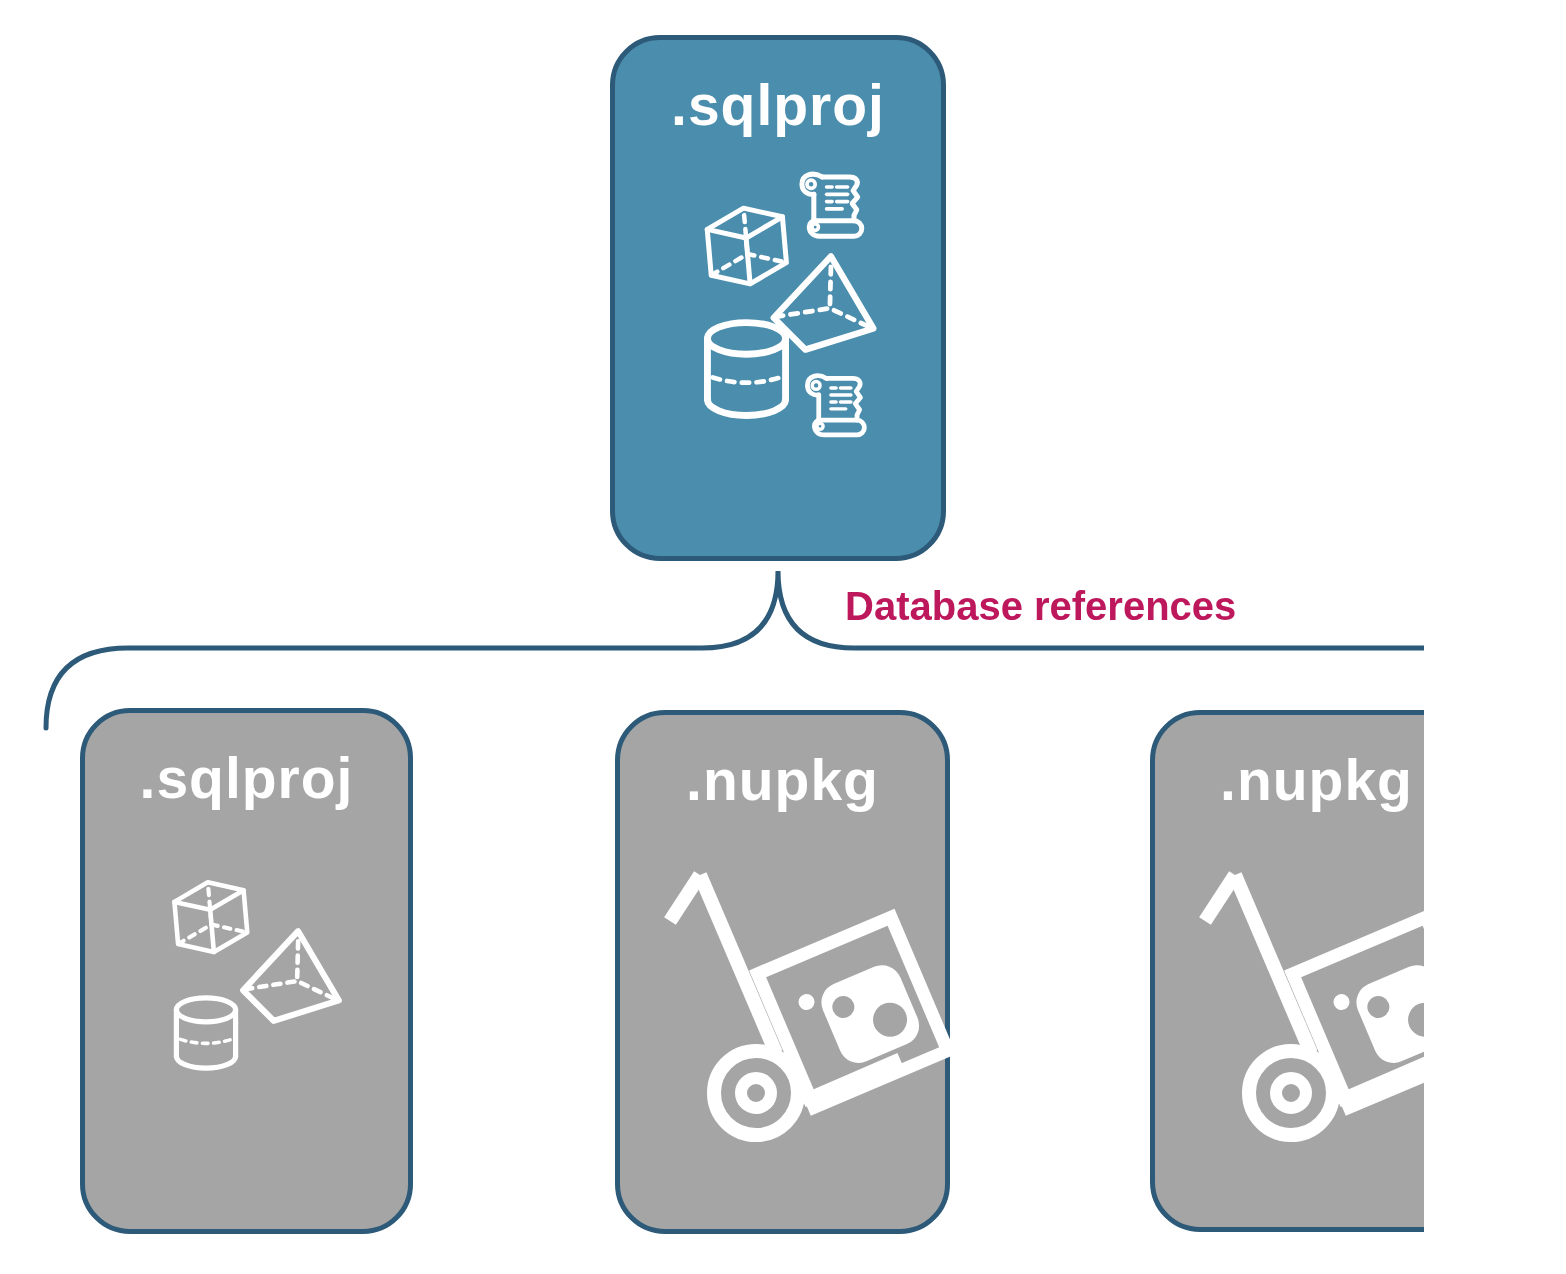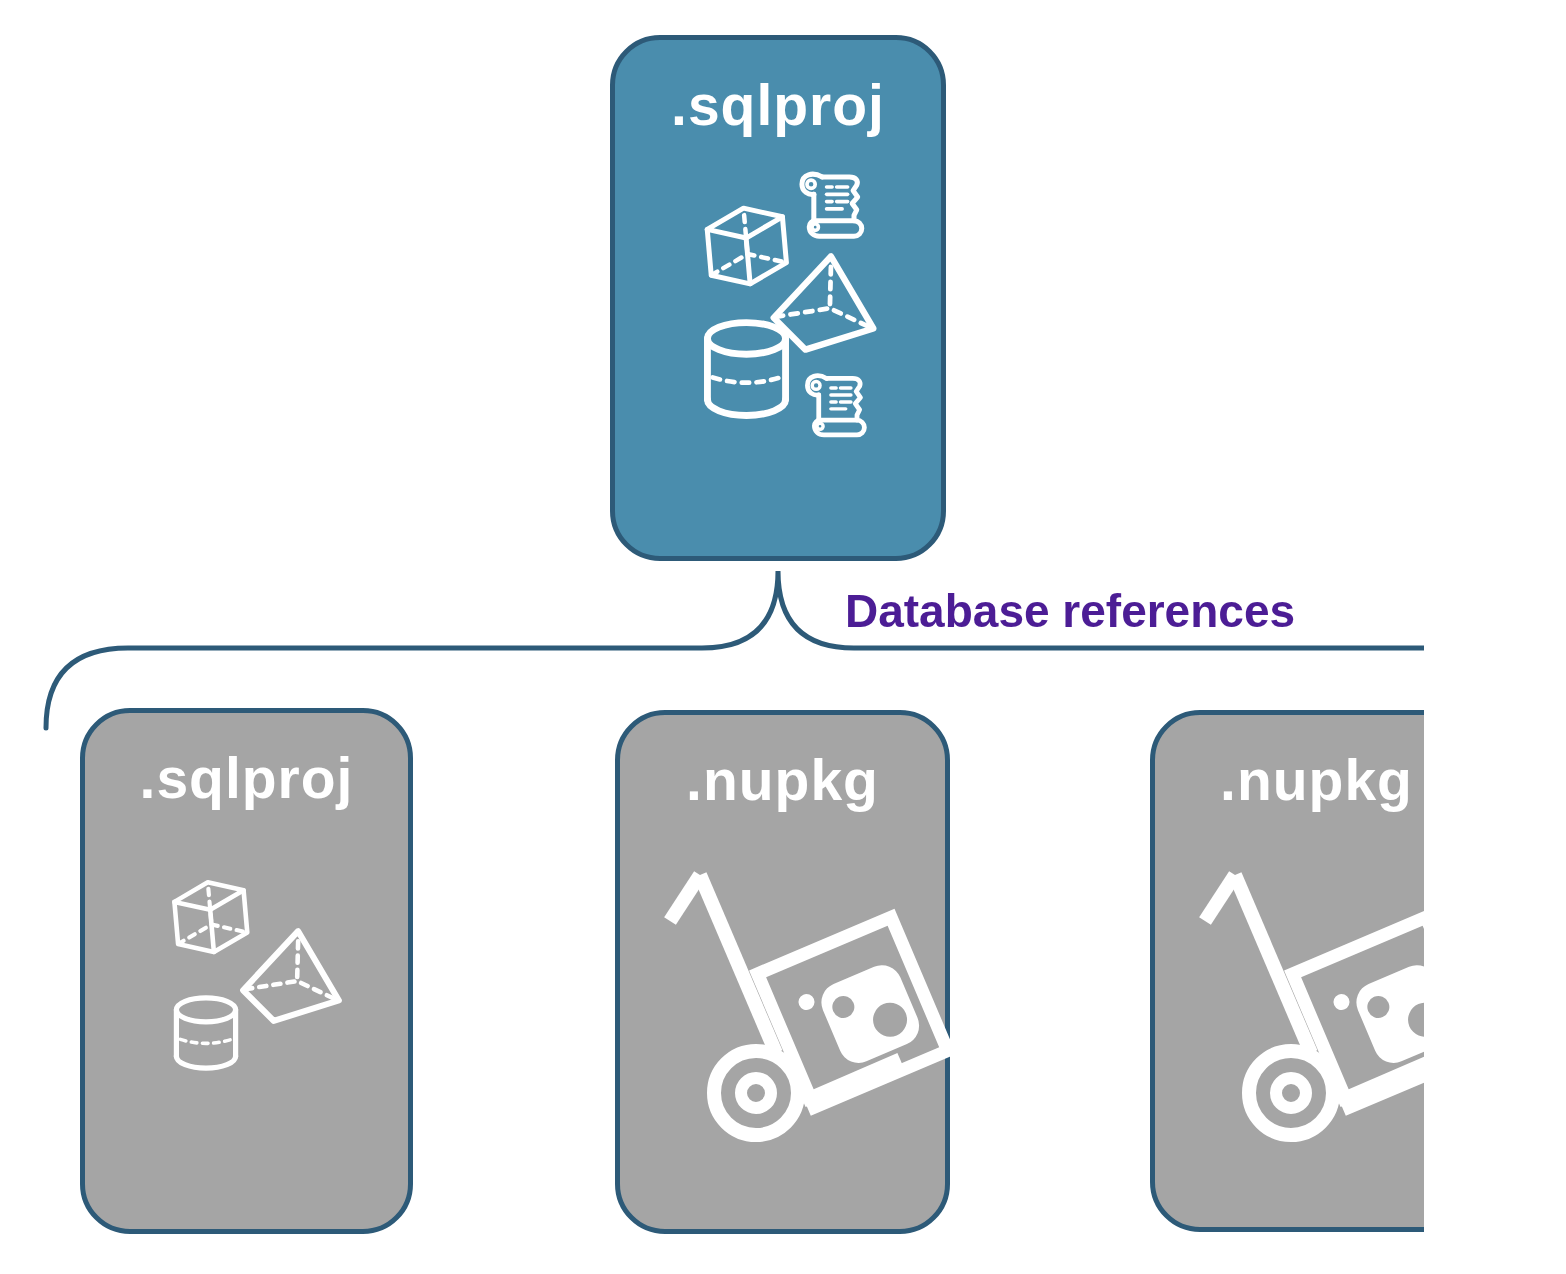--- a/index.html
+++ b/index.html
@@ -19,21 +19,21 @@
   .box-c3   { left:1150px;top:710px; width:333px; height:522px; background:#A5A5A5; }
   .box-title {
     position:absolute; left:0; top:32px; width:100%;
     text-align:center; font-size:57px; font-weight:bold; color:#ffffff;
     letter-spacing:1px;
   }
   .icon { position:absolute; display:block; }
   .brace { position:absolute; left:0; top:0; width:1566px; height:1274px; pointer-events:none; }
   .connector-label {
     position:absolute; left:845px; top:584px;
-    font-size:46px; font-weight:bold; color:#4c1d95; white-space:nowrap;
+    font-size:40px; font-weight:bold; color:#be185d; white-space:nowrap;
   }
   .defs-holder { position:absolute; width:0; height:0; overflow:hidden; }
 </style>
 </head>
 <body>
 
 <svg class="defs-holder" aria-hidden="true">
   <defs>
     <symbol id="sym-cube" viewBox="0 0 100 100">
       <g fill="none" stroke="#FFFFFF" stroke-width="5" stroke-linejoin="round" stroke-linecap="round" transform="rotate(-5 50 50)">

